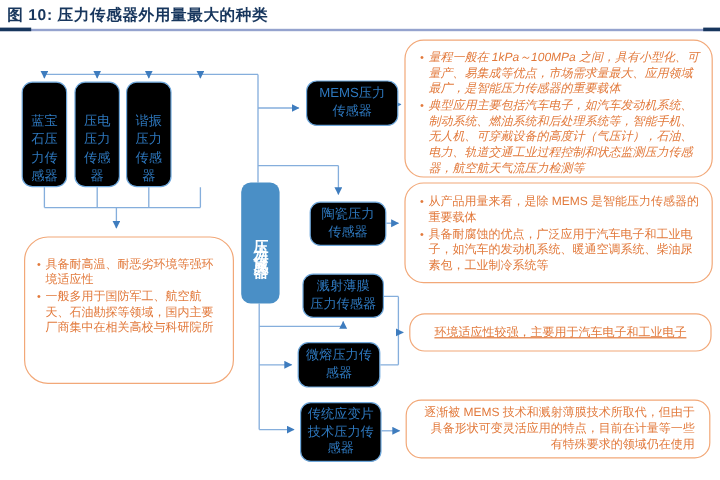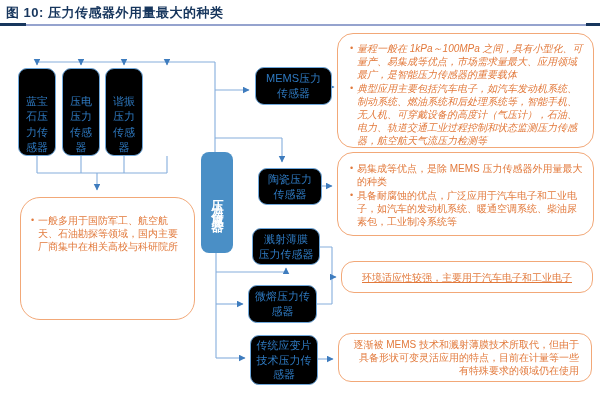--- a/index.html
+++ b/index.html
@@ -112,20 +112,23 @@
   </div>
   <div class="tbox lcol b2">
     <div class="lbl">压电压力传感器</div>
   </div>
   <div class="tbox lcol b3">
     <div class="lbl">谐振压力传感器</div>
   </div>
 
   <div class="obox lnote">
     <div class="bullet">
+      <span class="btxt">具备耐高温、耐恶劣环境等强环境适应性</span>
+    </div>
+    <div class="bullet">
       <span class="btxt">一般多用于国防军工、航空航天、石油勘探等领域，国内主要厂商集中在相关高校与科研院所</span>
     </div>
   </div>
 
   <div class="root">
     <div class="vtext">压力传感器</div>
   </div>
 
   <div class="tbox mems">
     <div class="lbl">MEMS压力
@@ -153,21 +156,21 @@
     <div class="bullet">
       <span class="btxt">量程一般在 1kPa～100MPa 之间，具有小型化、可量产、易集成等优点，市场需求量最大、应用领域最广，是智能压力传感器的重要载体</span>
     </div>
     <div class="bullet">
       <span class="btxt">典型应用主要包括汽车电子，如汽车发动机系统、制动系统、燃油系统和后处理系统等，智能手机、无人机、可穿戴设备的高度计（气压计），石油、电力、轨道交通工业过程控制和状态监测压力传感器，航空航天气流压力检测等</span>
     </div>
   </div>
 
   <div class="obox o2">
     <div class="bullet">
-      <span class="btxt">易集成等优点，是除 MEMS 压力传感器外用量最大的种类</span>
+      <span class="btxt">从产品用量来看，是除 MEMS 是智能压力传感器的重要载体</span>
     </div>
     <div class="bullet">
       <span class="btxt">具备耐腐蚀的优点，广泛应用于汽车电子和工业电子，如汽车的发动机系统、暖通空调系统、柴油尿素包，工业制冷系统等</span>
     </div>
   </div>
 
   <div class="obox o3">
     <span>环境适应性较强，主要用于汽车电子和工业电子</span>
   </div>
 

